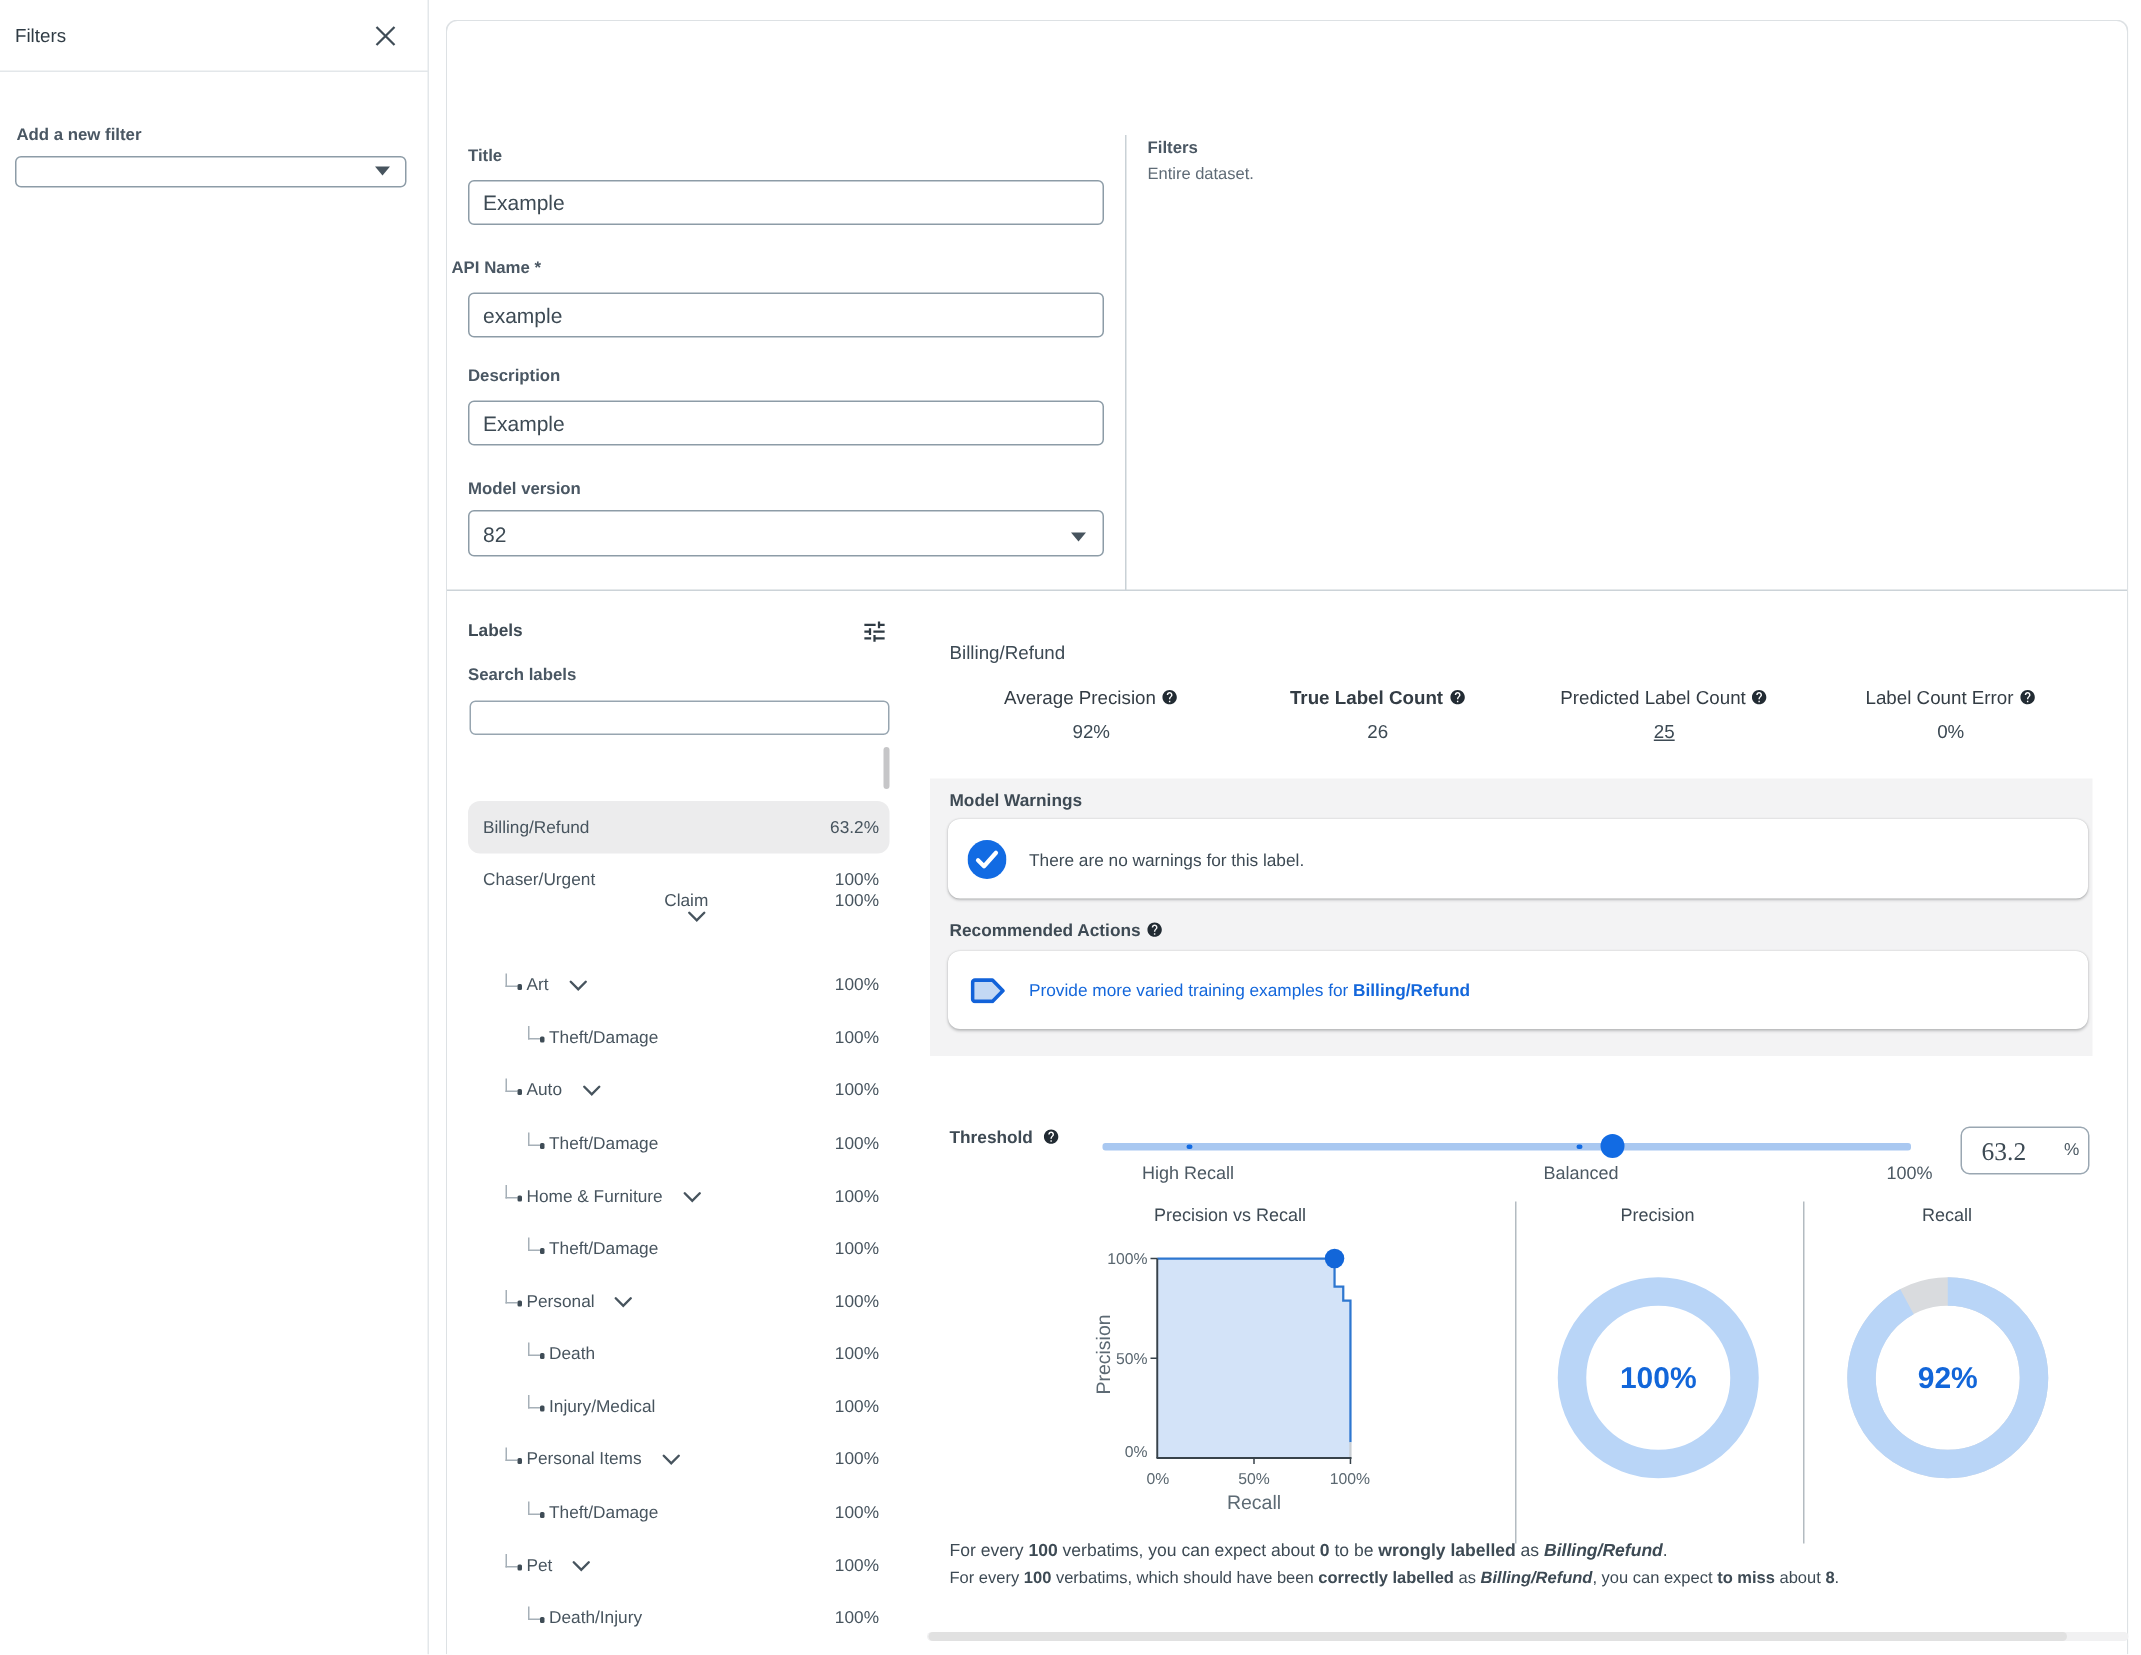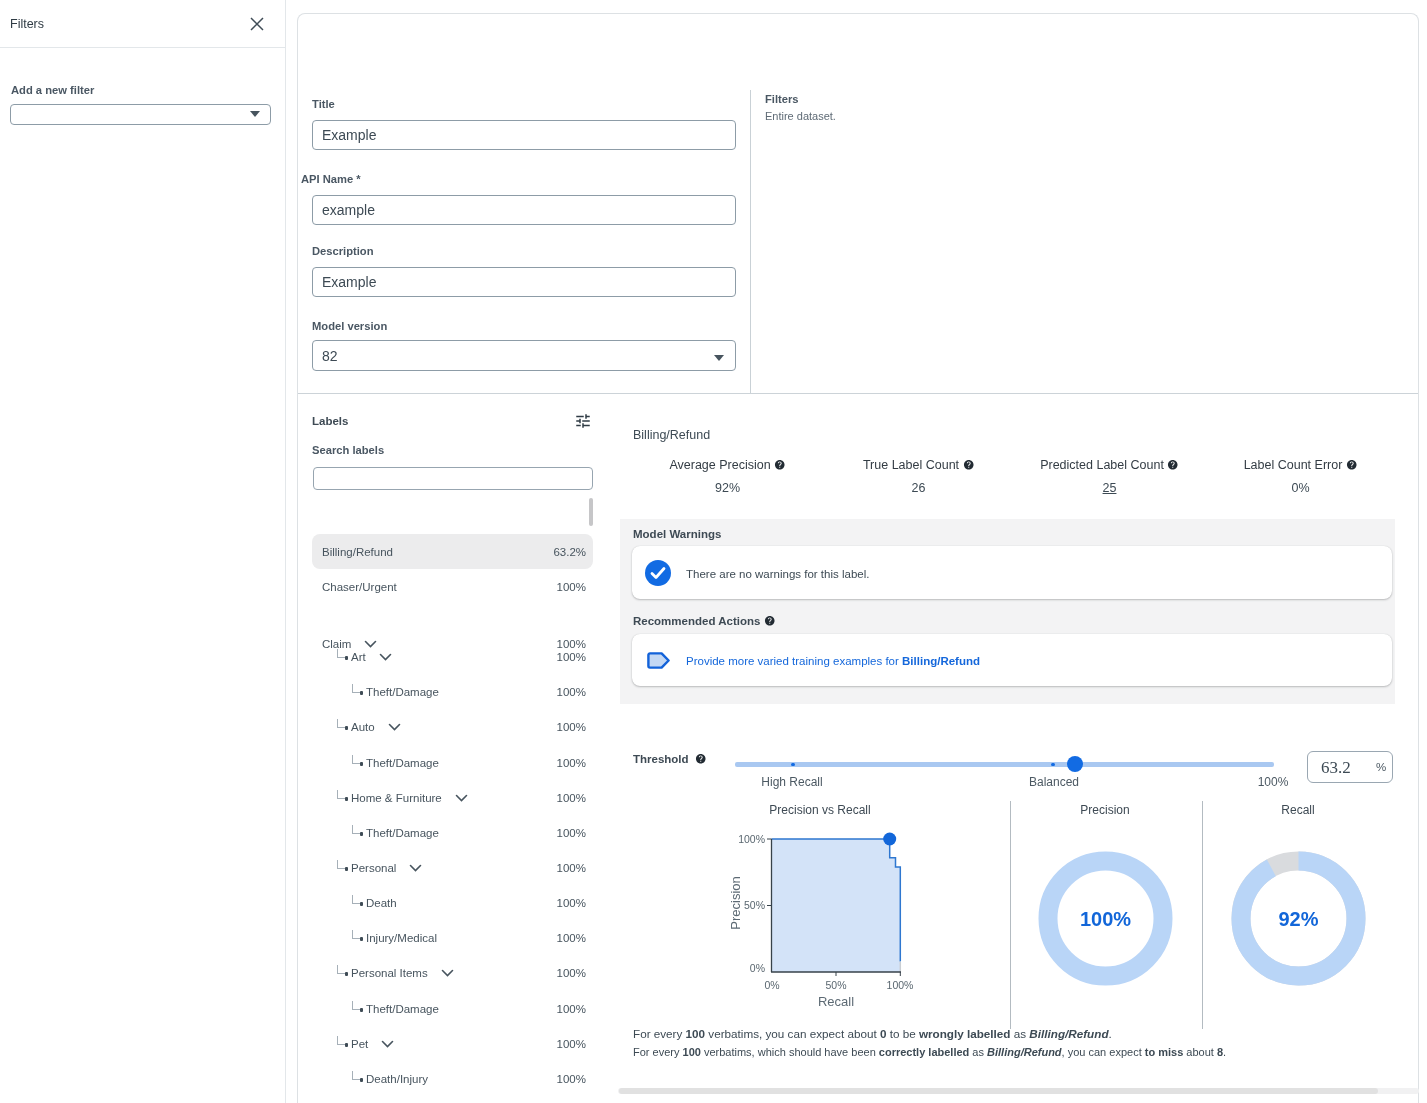--- a/index.html
+++ b/index.html
@@ -90,21 +90,21 @@
     <div class="abs input" style="left:15px; top:453px; width:280px; height:23px; border-color:#97a5b0;"></div>
 
     <div class="row hl" style="top:520.3px;">
         <span>Billing/Refund</span>
         <span class="pct">63.2%</span>
       </div>
     <div class="row" style="top:555.4px;">
         <span>Chaser/Urgent</span>
         <span class="pct">100%</span>
       </div>
-    <div class="row" style="top:612px;">
+    <div class="row" style="top:581px;flex-direction:column;">
         <span>Claim</span>
         <svg class="chev" width="13" height="8" viewBox="0 0 13 8">
           <path d="M1.5 1.5 L6.5 6.5 L11.5 1.5" stroke="#47545e" stroke-width="1.6" fill="none" stroke-linecap="round"></path>
         </svg>
         <span class="pct">100%</span>
       </div>
     <div class="row" style="top:625.7px;">
         <span class="tree t1"></span>
         <span>Art</span>
         <svg class="chev" width="13" height="8" viewBox="0 0 13 8">
@@ -188,21 +188,21 @@
         <span class="pct">100%</span>
       </div>
     <div class="abs" style="left:291px; top:484px; width:4px; height:28px; background:#c6c6c8; border-radius:2px;"></div>
 
     <div class="abs" style="left:335px; top:413px; font-size:12.5px; line-height:16px; color:#3d4a54;">Billing/Refund</div>
 
     <div class="abs stat" style="left:334px;">Average Precision <svg class="help" width="11.5" height="11.5" viewBox="0 0 24 24" fill="#222b33">
           <path d="M12 2C6.48 2 2 6.48 2 12s4.48 10 10 10 10-4.48 10-10S17.52 2 12 2zm1 17h-2v-2h2v2zm2.07-7.75l-.9.92C13.45 12.9 13 13.5 13 15h-2v-.5c0-1.1.45-2.1 1.17-2.83l1.24-1.26c.37-.36.59-.86.59-1.41 0-1.1-.9-2-2-2s-2 .9-2 2H8c0-2.21 1.79-4 4-4s4 1.79 4 4c0 .88-.36 1.68-.93 2.25z"></path>
         </svg></div>
     <div class="abs statv" style="left:334px;">92%</div>
-    <div class="abs stat" style="left:525px;">True Label Count <svg class="help" width="11.5" height="11.5" viewBox="0 0 24 24" fill="#222b33">
+    <div class="abs stat" style="left:525px;font-weight:bold;">True Label Count <svg class="help" width="11.5" height="11.5" viewBox="0 0 24 24" fill="#222b33">
           <path d="M12 2C6.48 2 2 6.48 2 12s4.48 10 10 10 10-4.48 10-10S17.52 2 12 2zm1 17h-2v-2h2v2zm2.07-7.75l-.9.92C13.45 12.9 13 13.5 13 15h-2v-.5c0-1.1.45-2.1 1.17-2.83l1.24-1.26c.37-.36.59-.86.59-1.41 0-1.1-.9-2-2-2s-2 .9-2 2H8c0-2.21 1.79-4 4-4s4 1.79 4 4c0 .88-.36 1.68-.93 2.25z"></path>
         </svg></div>
     <div class="abs statv" style="left:525px;">26</div>
     <div class="abs stat" style="left:716px;">Predicted Label Count <svg class="help" width="11.5" height="11.5" viewBox="0 0 24 24" fill="#222b33">
           <path d="M12 2C6.48 2 2 6.48 2 12s4.48 10 10 10 10-4.48 10-10S17.52 2 12 2zm1 17h-2v-2h2v2zm2.07-7.75l-.9.92C13.45 12.9 13 13.5 13 15h-2v-.5c0-1.1.45-2.1 1.17-2.83l1.24-1.26c.37-.36.59-.86.59-1.41 0-1.1-.9-2-2-2s-2 .9-2 2H8c0-2.21 1.79-4 4-4s4 1.79 4 4c0 .88-.36 1.68-.93 2.25z"></path>
         </svg></div>
     <div class="abs statv" style="left:716px;text-decoration:underline;">25</div>
     <div class="abs stat" style="left:907px;">Label Count Error <svg class="help" width="11.5" height="11.5" viewBox="0 0 24 24" fill="#222b33">
           <path d="M12 2C6.48 2 2 6.48 2 12s4.48 10 10 10 10-4.48 10-10S17.52 2 12 2zm1 17h-2v-2h2v2zm2.07-7.75l-.9.92C13.45 12.9 13 13.5 13 15h-2v-.5c0-1.1.45-2.1 1.17-2.83l1.24-1.26c.37-.36.59-.86.59-1.41 0-1.1-.9-2-2-2s-2 .9-2 2H8c0-2.21 1.79-4 4-4s4 1.79 4 4c0 .88-.36 1.68-.93 2.25z"></path>
         </svg></div>

